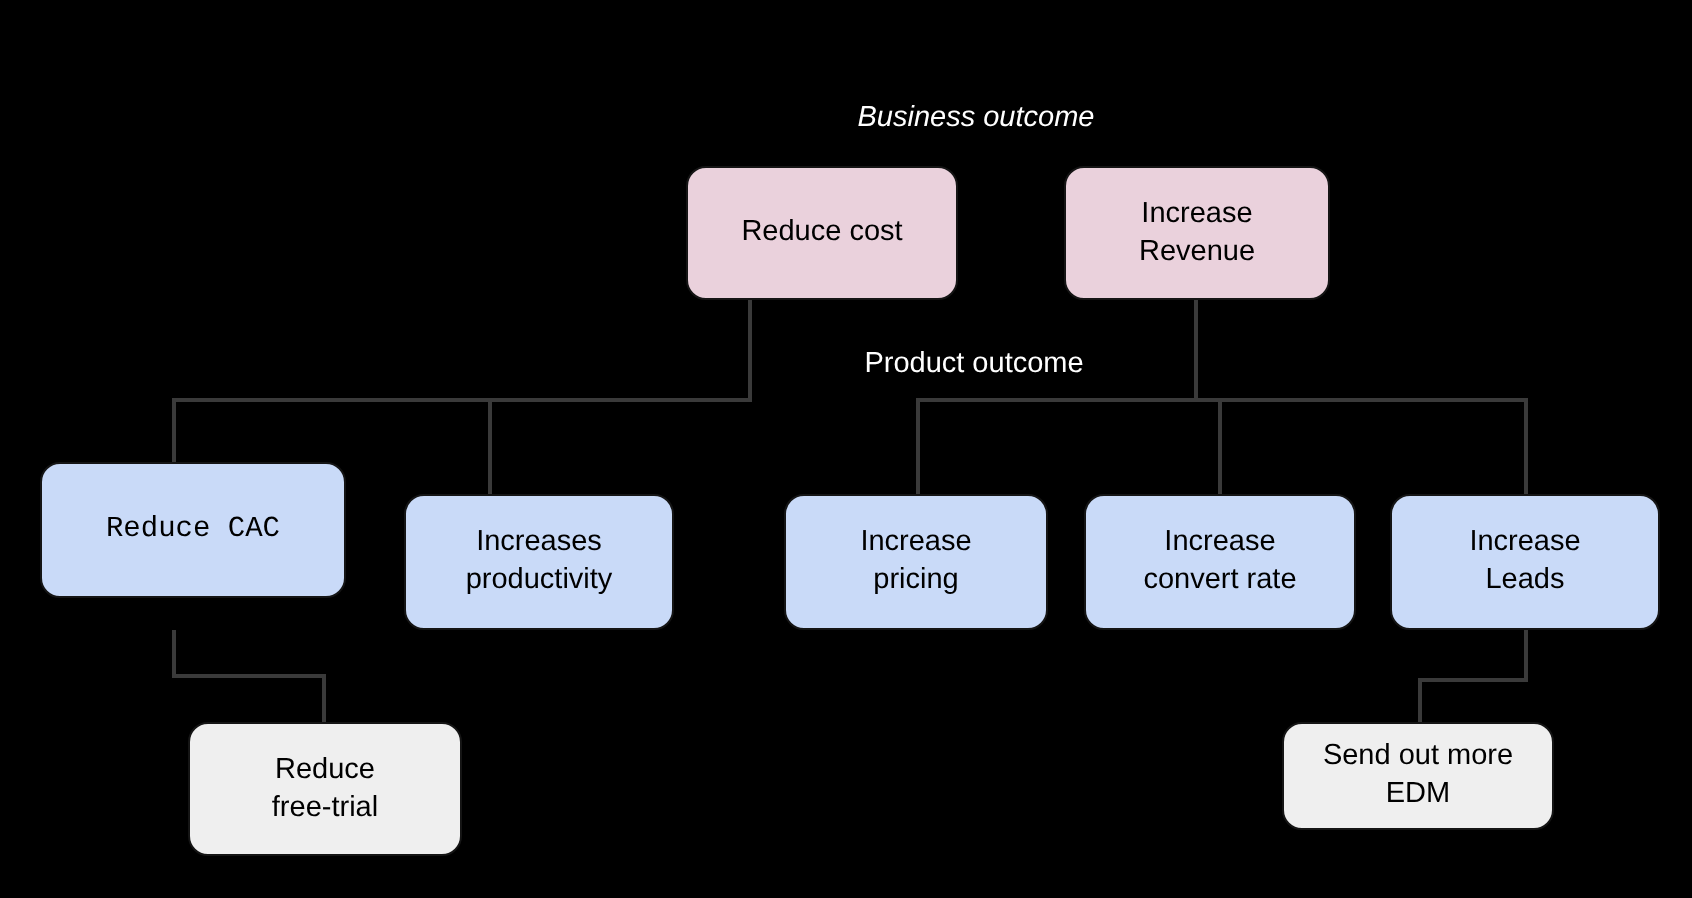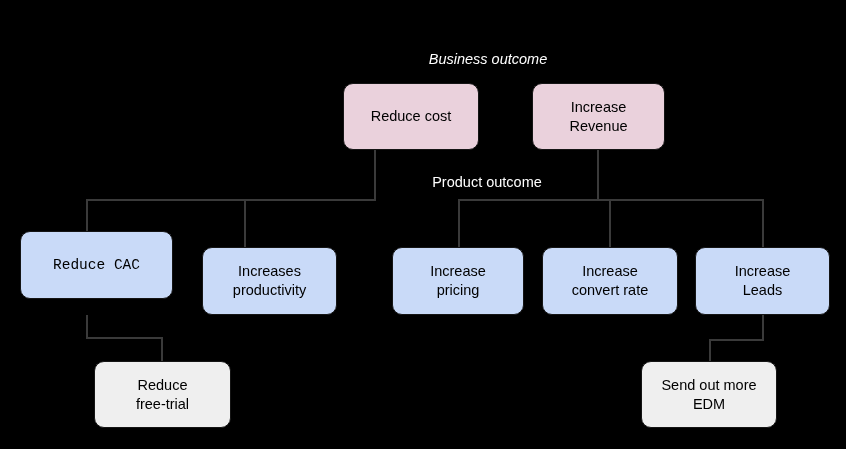--- a/index.html
+++ b/index.html
@@ -82,16 +82,16 @@
 productivity</div>
   <div class="node product" style="left:392px; top:247px; width:132px; height:68px;">Increase
 pricing</div>
   <div class="node product" style="left:542px; top:247px; width:136px; height:68px;">Increase
 convert rate</div>
   <div class="node product" style="left:695px; top:247px; width:135px; height:68px;">Increase
 Leads</div>
 
   <div class="node traction" style="left:94px; top:361px; width:137px; height:67px;">Reduce
 free-trial</div>
-  <div class="node traction" style="left:641px; top:361px; width:136px; height:67px;">Send out more
+  <div class="node traction" style="left:641px; top:361px; width:136px; height:54px;">Send out more
 EDM</div>
 
 </div>
 
 </body></html>

